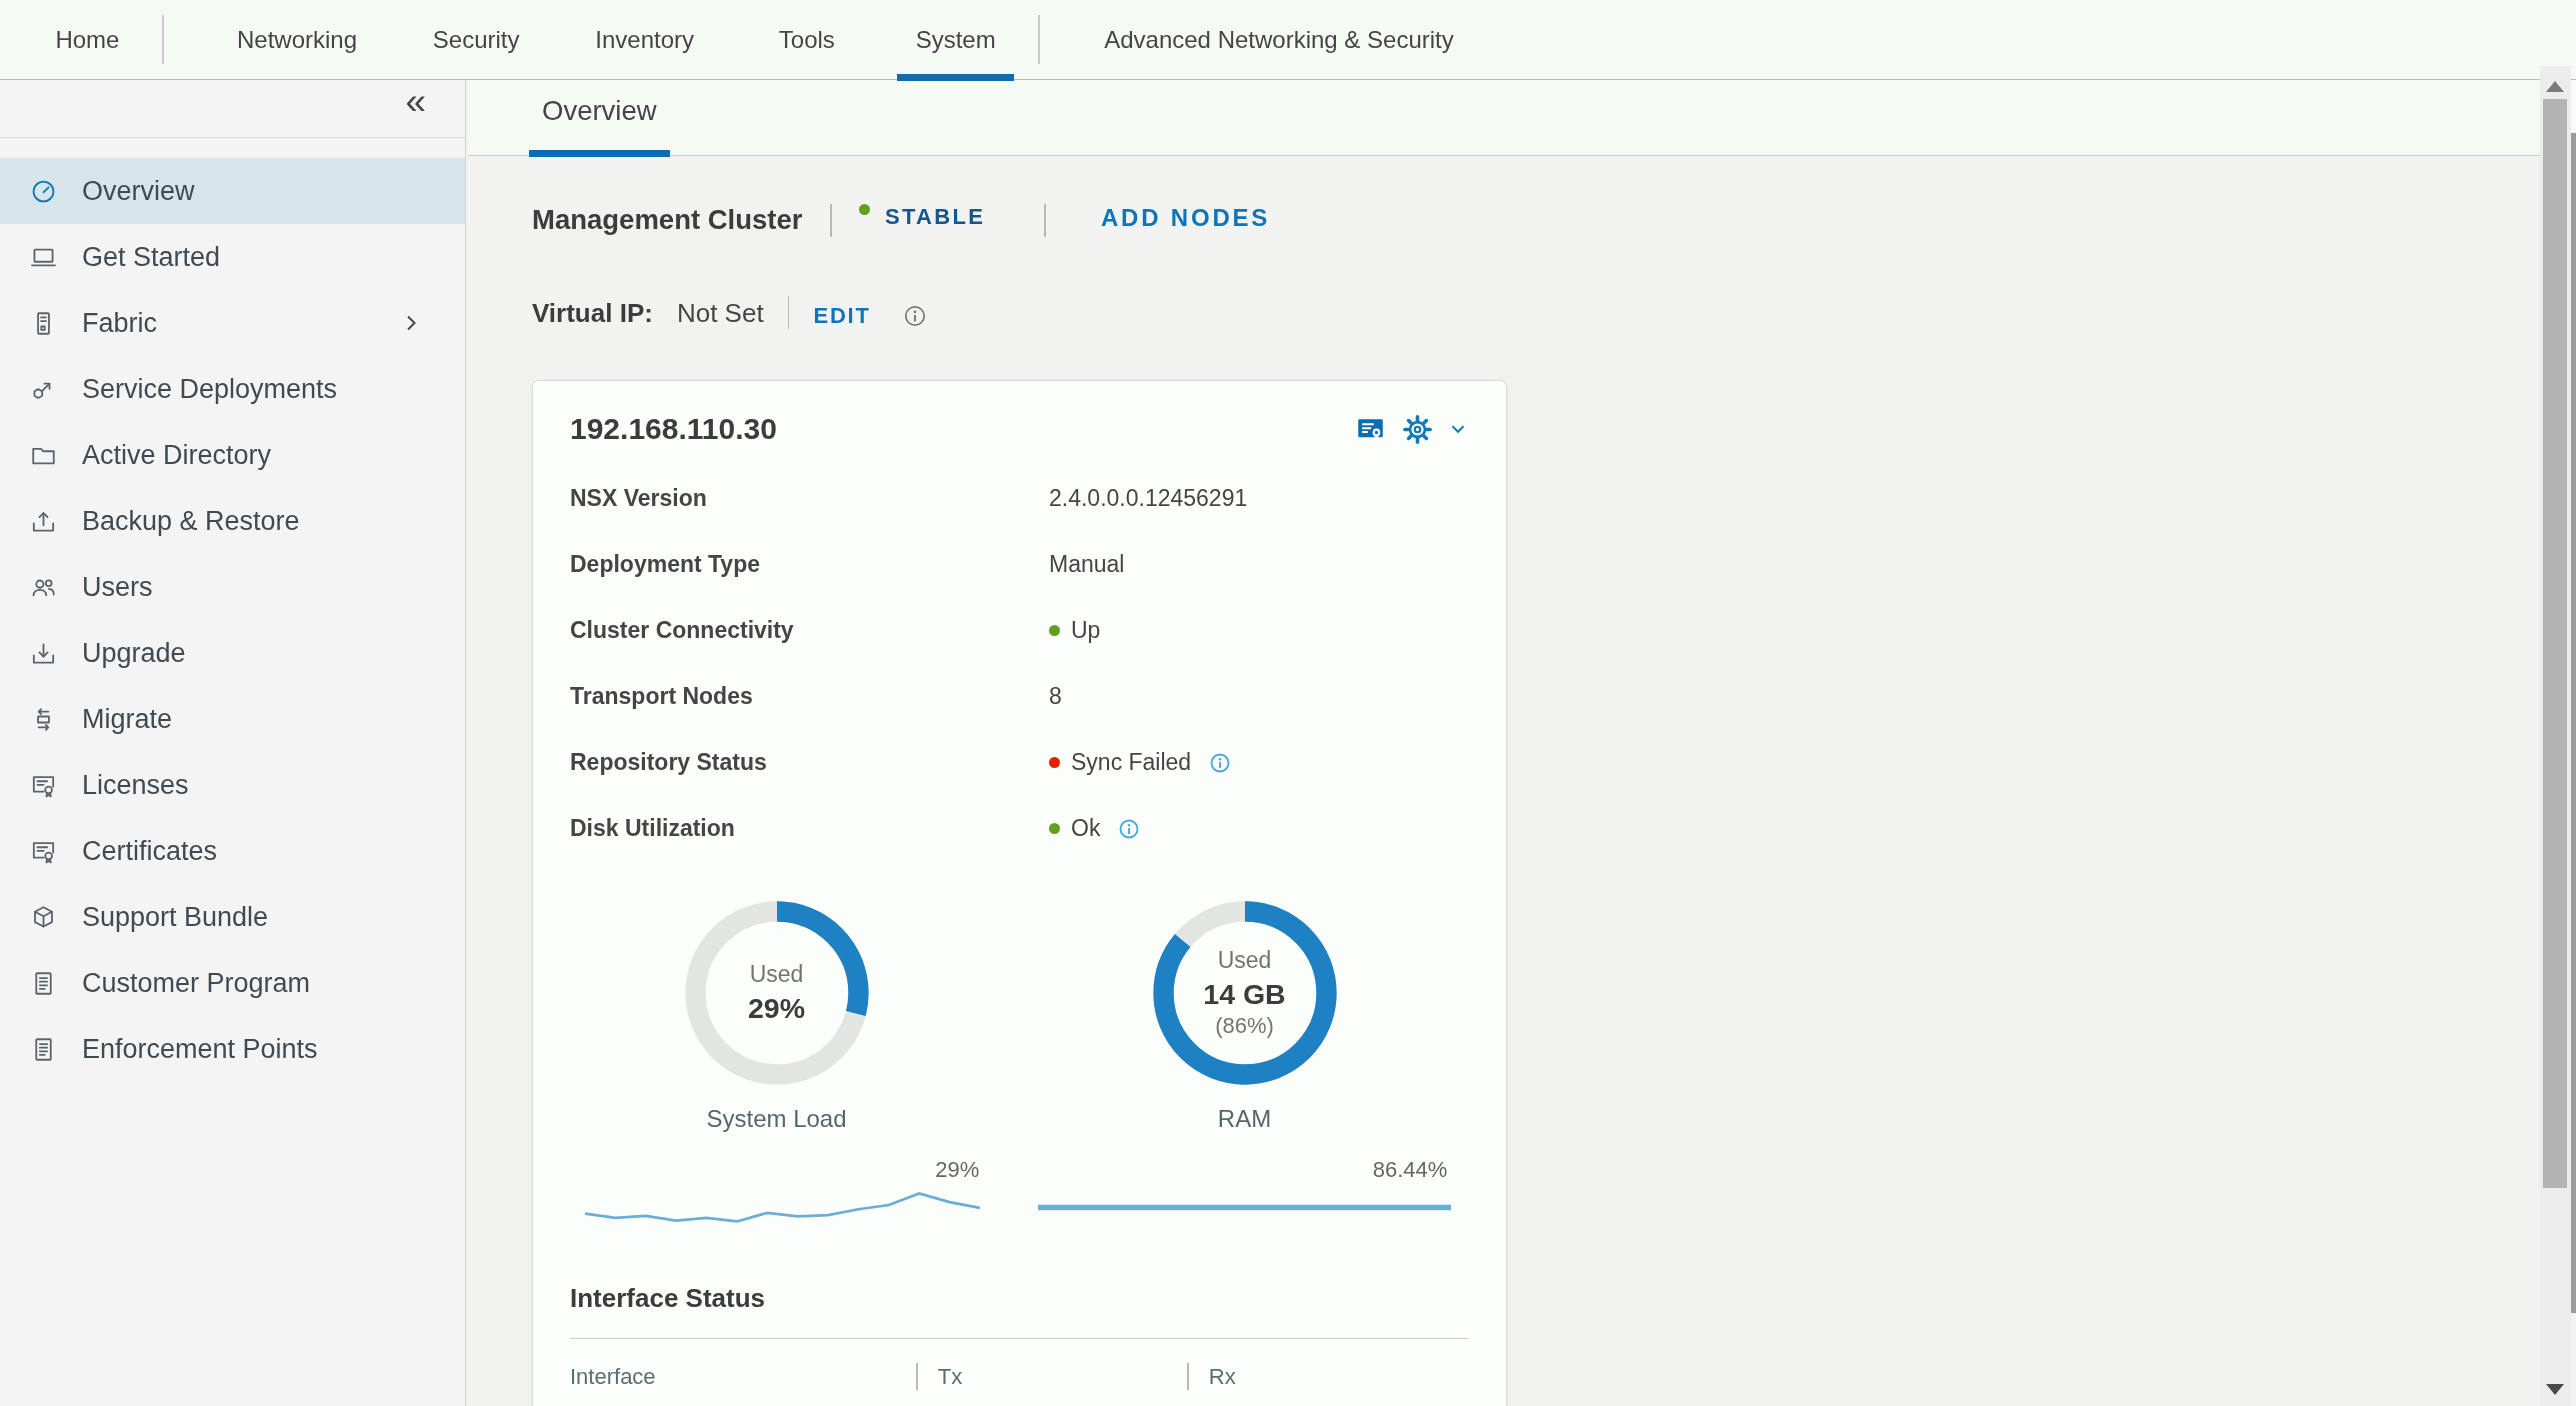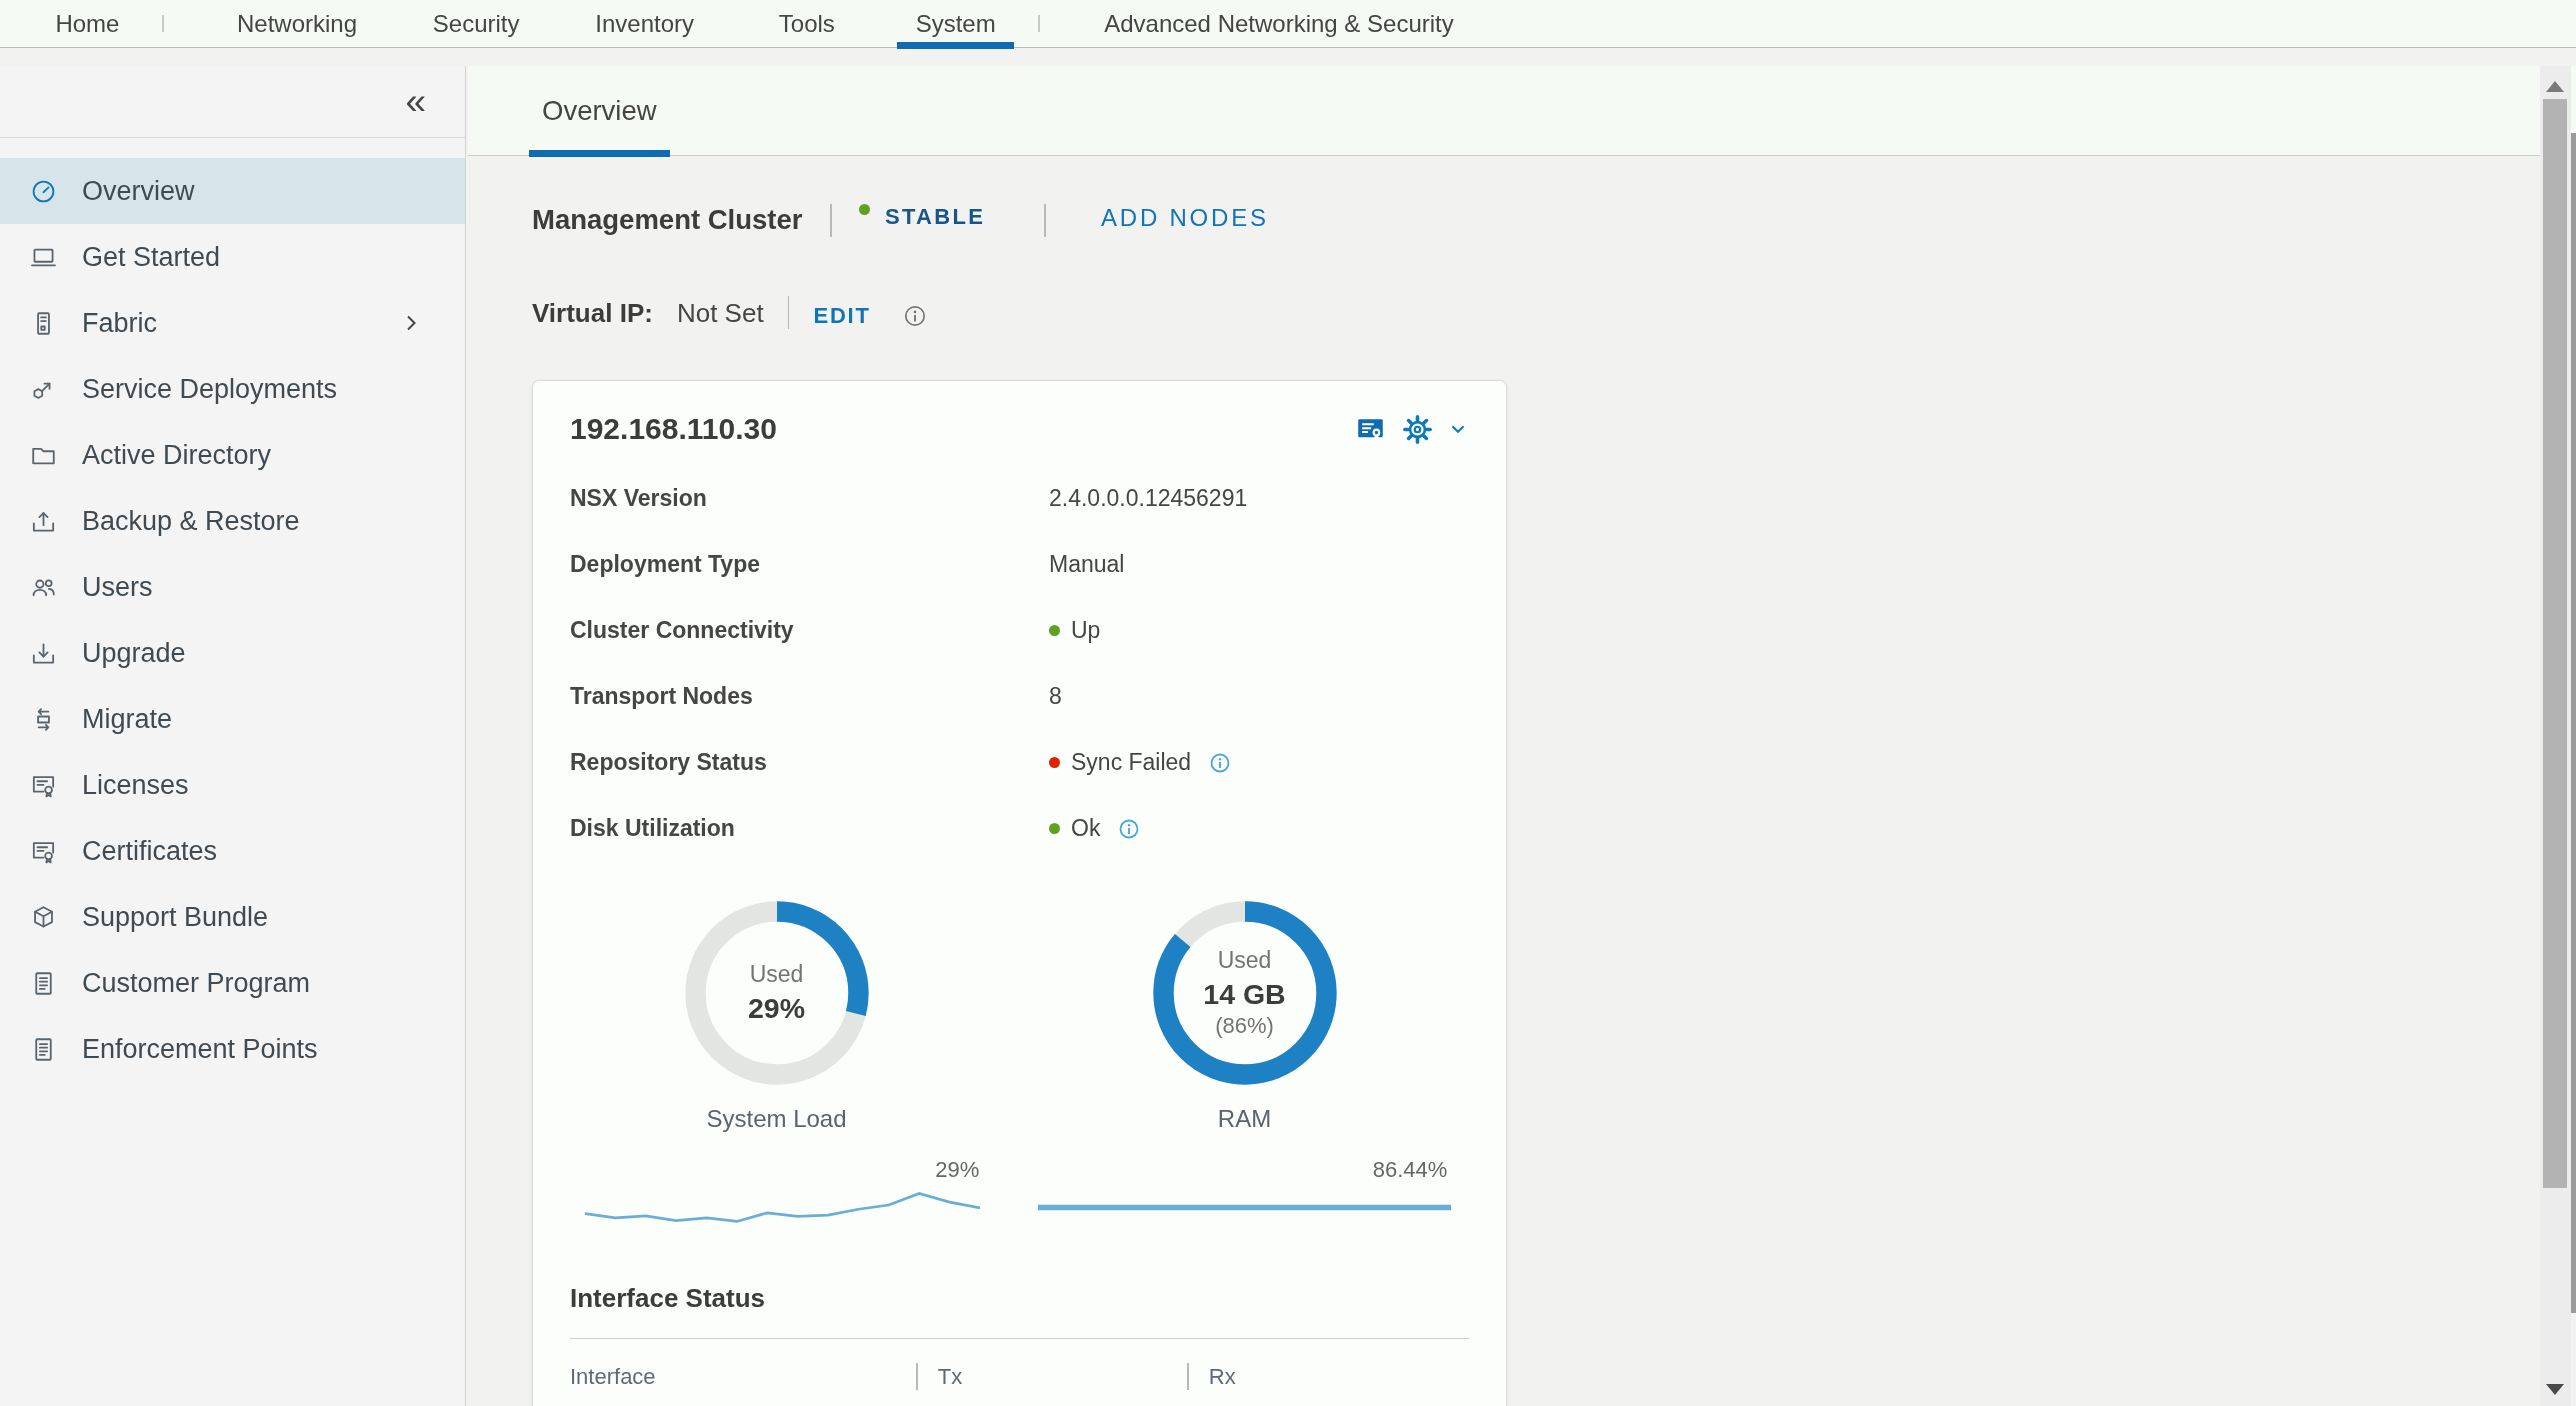--- a/index.html
+++ b/index.html
@@ -4,21 +4,21 @@
 <style>
   * { margin:0; padding:0; box-sizing:border-box; }
   html,body { width:2576px; height:1406px; overflow:hidden; }
   body {
     position:relative;
     font-family:"Liberation Sans","DejaVu Sans",sans-serif;
     background:#f2f3f1; color:#454545;
   }
   
   .topnav {
-    position:absolute; top:0; left:0; right:0; height:48px; z-index:6;
+    position:absolute; top:0; left:0; right:0; height:80px; z-index:6;
     background:#f6faf5; border-bottom:1.8px solid #b7bdb7;
     display:flex; align-items:stretch;
   }
   .nav-item {
     display:flex; align-items:center; position:relative;
     font-size:24px; color:#454545; padding:0 18.4px; cursor:pointer;
   }
   .nav-item.active::after {
     content:""; position:absolute; left:0; right:0; bottom:-1.8px; height:7.3px;
     background:#0f6cb0;
@@ -57,21 +57,21 @@
     height:7.3px; background:#0f6cb0; }
   .content { padding-left:64px; }
   .cluster-row { margin-top:48px; display:flex; align-items:flex-start; }
   .cluster-title { font-size:27.5px; font-weight:700; color:#3c3c3c; }
   .vsep { width:1.8px; height:33px; background:#b9b9b9; margin:0 27.5px; }
   .dot { width:11px; height:11px; border-radius:50%; display:inline-block; flex:none; }
   .dot-green { background:#61a121; }
   .dot-red { background:#e12200; }
   .status-label { font-size:22px; font-weight:600; letter-spacing:2.3px;
     color:#17568c; margin-left:14.7px; }
-  .action-link { font-size:24px; font-weight:400; letter-spacing:2.8px;
+  .action-link { font-size:24px; font-weight:700; letter-spacing:2.8px;
     color:#0f74b8; cursor:pointer; }
   .vip-row { margin-top:59px; display:flex; align-items:flex-end; }
   .vip-label { font-size:26px; font-weight:700; color:#3c3c3c; }
   .vip-value { font-size:26px; color:#454545; margin-left:24px; }
   .vip-row .vsep { margin:0 24px; }
   .edit-link { font-size:22px; font-weight:600; letter-spacing:1.8px; color:#0f74b8; cursor:pointer; }
   .info-icon { width:26px; height:26px; margin-left:31px; cursor:pointer; }
   
   .card {
     margin-top:51px; width:975px; height:1074px;

